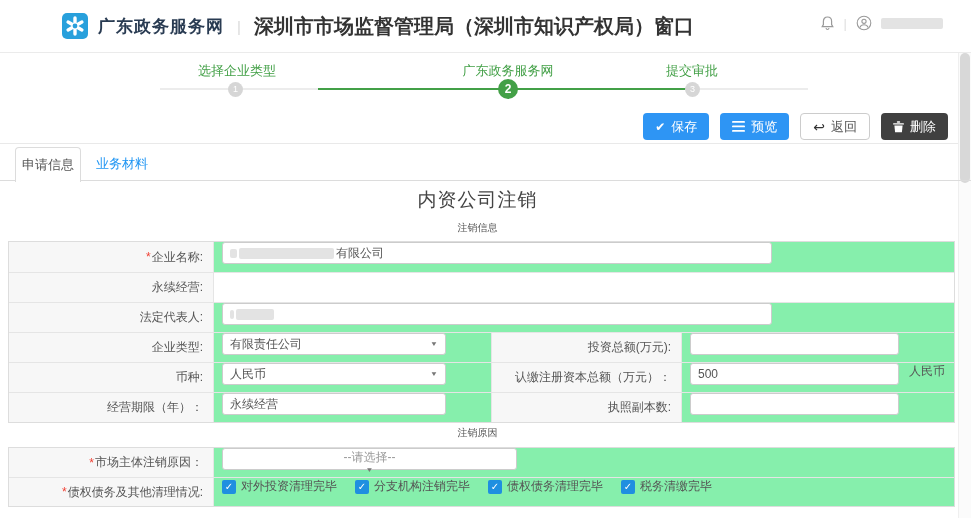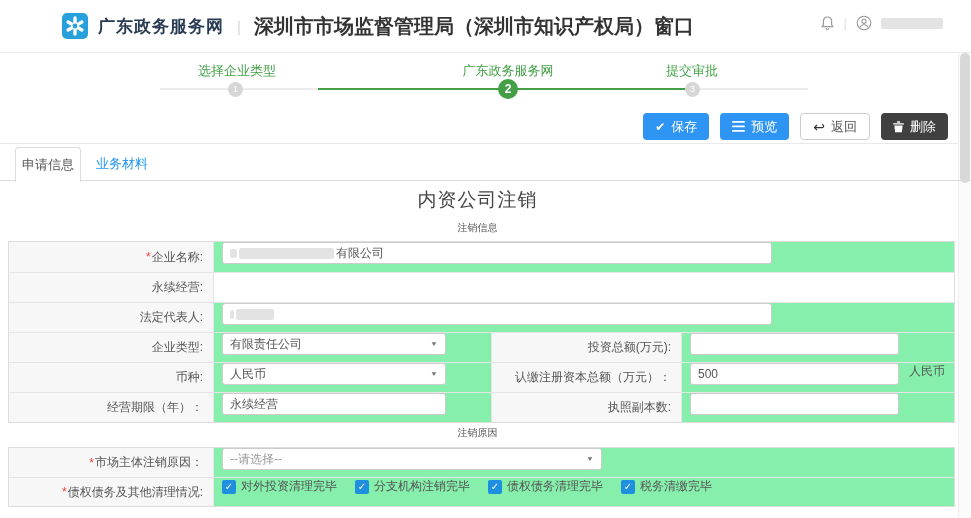--- a/index.html
+++ b/index.html
@@ -58,21 +58,21 @@
   .row-full { grid-template-columns:205px 1fr; }
   .row-split { grid-template-columns:205px 278px 190px 1fr; }
   .cell-label { background:#f7f7f7; border-right:1px solid #e5e5e5; display:flex; align-items:center;
     justify-content:flex-end; padding-right:10px; font-size:12px; color:#555; white-space:nowrap; }
   .cell-field { display:flex; align-items:flex-start; padding-left:8px; background:#86efac; }
   .cell-field.mid { border-right:1px solid #e5e5e5; }
   .req { color:#f04134; margin-right:1px; }
   .inp { height:22px; border:1px solid #ccc; border-radius:3px; padding:0 7px; font-size:12px;
     color:#555; background:#fff; font-family:inherit; outline:none; }
   .inp::placeholder { color:#bbb; }
-  .w-lg { width:550px; } .w-md { width:224px; } .w-sm { width:209px; } .w-sel2 { width:380px; }
+  .w-lg { width:550px; } .w-md { width:224px; } .w-sm { width:209px; } .w-sel2 { width:295px;flex-direction:column; }
   .sel { height:22px; border:1px solid #ccc; border-radius:3px; padding:0 7px; font-size:12px;
     color:#555; background:#fff; display:flex; align-items:center; justify-content:space-between; cursor:pointer; }
   .sel .caret { font-size:8px; color:#777; transform:scaleY(0.8); }
   .sel .ph { color:#999; }
   .suffix { margin-left:10px; color:#555; font-size:12px; }
   .fake-val { display:flex; align-items:center; gap:2px; font-size:12px; color:#555; }
   
   .cb-group { display:flex; align-items:center; gap:18px; }
   .cb-item { display:flex; align-items:center; gap:5px; cursor:pointer; }
   .cb { width:14px; height:14px; background:#1f8fe0; border-radius:2px; color:#fff;

